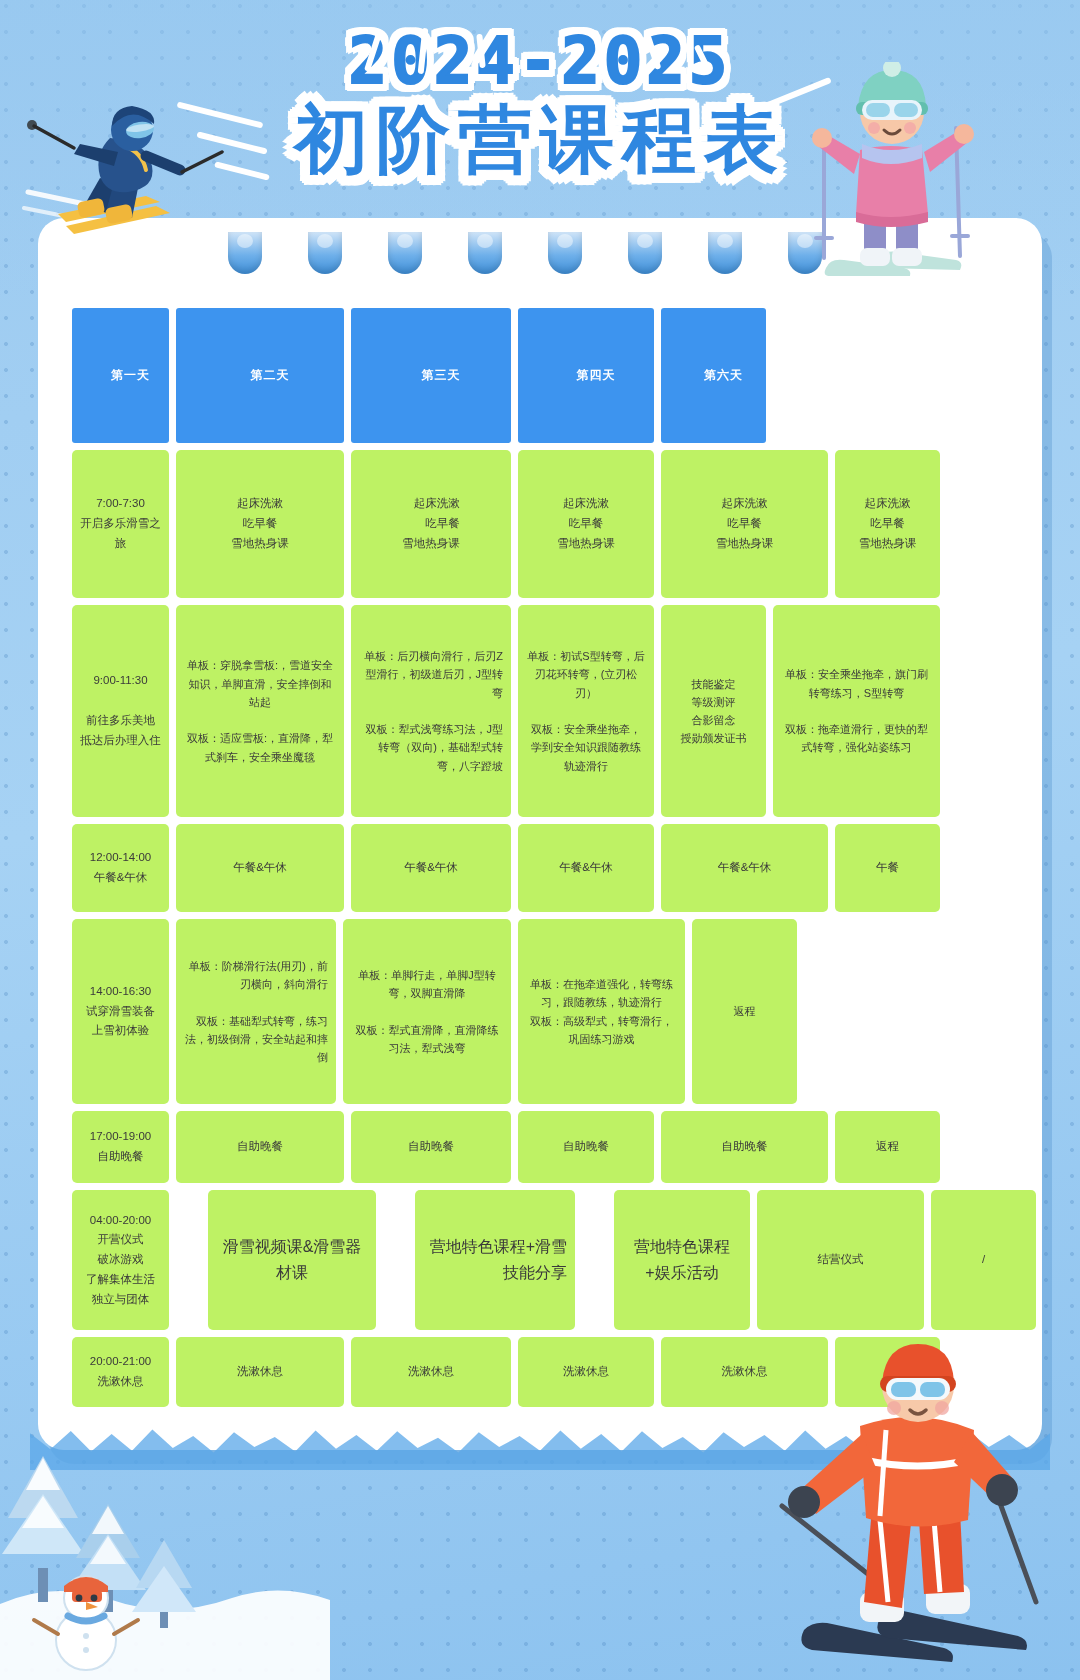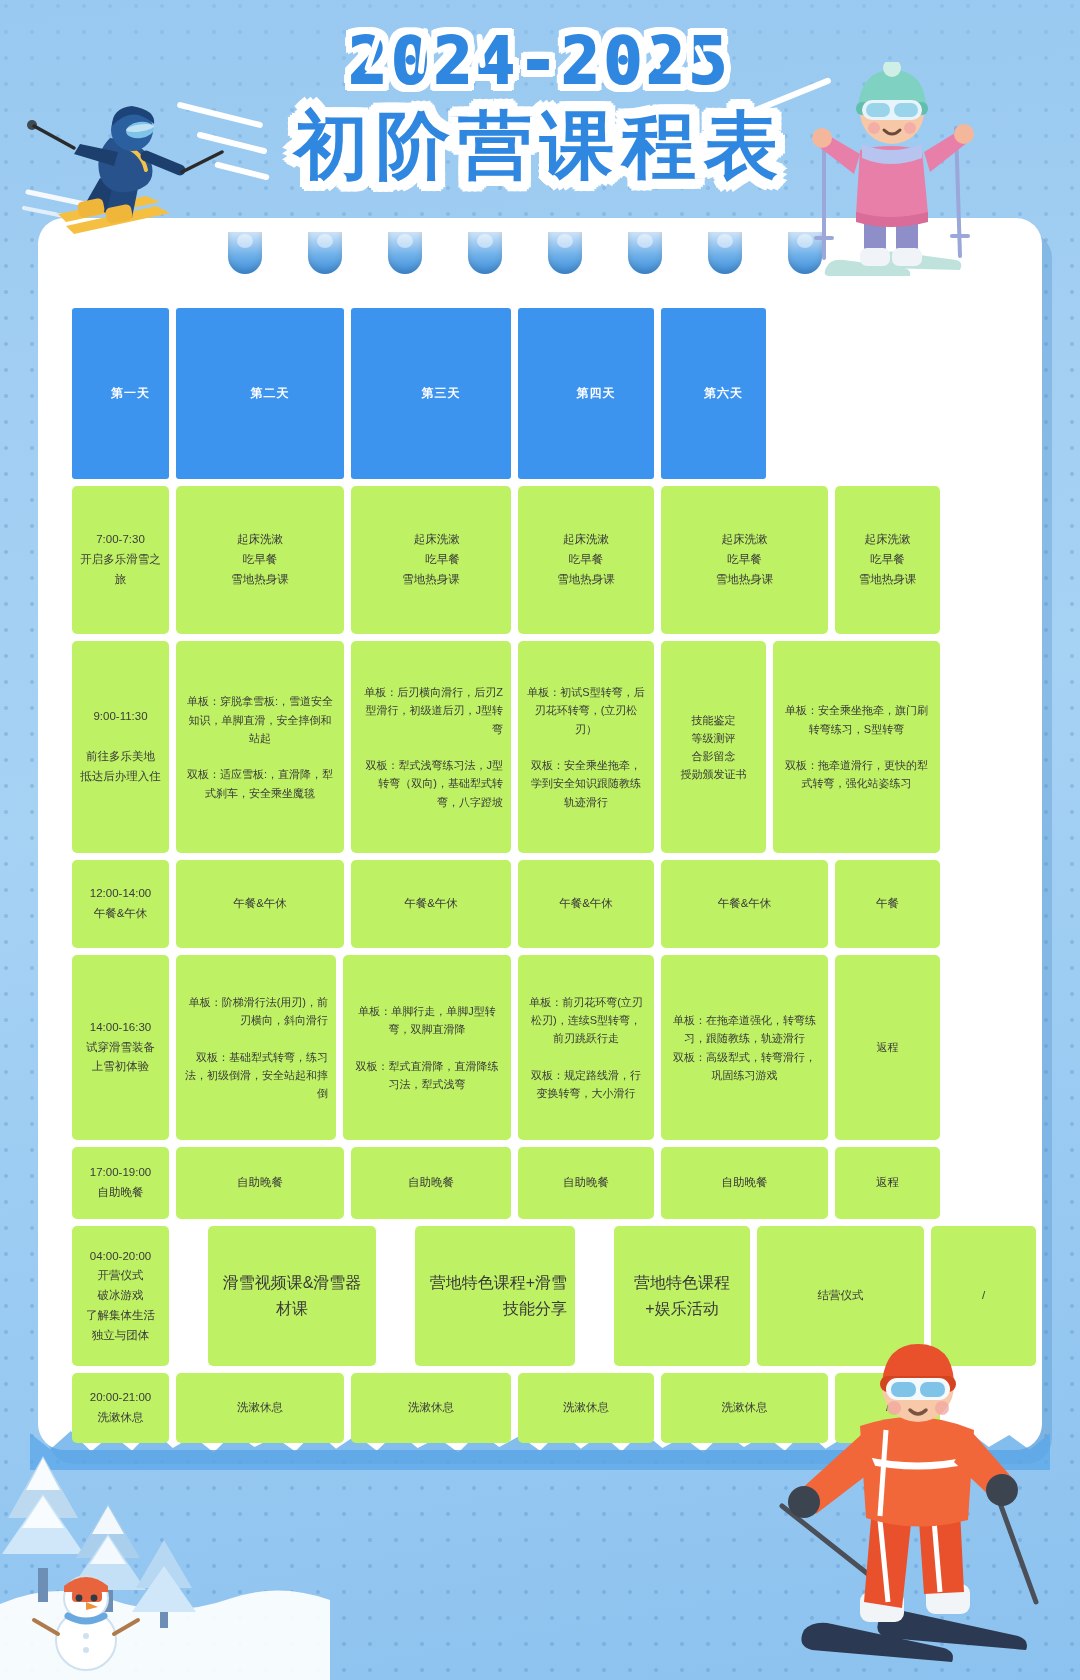--- a/index.html
+++ b/index.html
@@ -57,21 +57,21 @@
     font-family:"DejaVu Sans Mono","Liberation Mono",monospace;
     font-size:64px;font-weight:bold;color:#2f87e0;letter-spacing:4px;
     -webkit-text-stroke:2px #2f87e0;
     text-shadow:
       -7px -7px 0 #fff, 7px -7px 0 #fff, -7px 7px 0 #fff, 7px 7px 0 #fff,
       -8px 0 0 #fff, 8px 0 0 #fff, 0 -8px 0 #fff, 0 8px 0 #fff,
       -5px -8px 0 #fff, 5px -8px 0 #fff, -5px 8px 0 #fff, 5px 8px 0 #fff;
     line-height:1.05;
   }
   .title-main{
-    margin-top:10px;
+    margin-top:4px;
     font-size:74px;font-weight:bold;color:#2f87e0;letter-spacing:8px;
     text-shadow:
       -8px -8px 0 #fff, 8px -8px 0 #fff, -8px 8px 0 #fff, 8px 8px 0 #fff,
       -10px 0 0 #fff, 10px 0 0 #fff, 0 -10px 0 #fff, 0 10px 0 #fff,
       -6px -10px 0 #fff, 6px -10px 0 #fff, -6px 10px 0 #fff, 6px 10px 0 #fff,
       -10px -6px 0 #fff, 10px -6px 0 #fff, -10px 6px 0 #fff, 10px 6px 0 #fff;
     line-height:1.1;
   }
   .sparks{position:absolute;left:0;right:0;top:0;height:70px;pointer-events:none;}
   .spark{position:absolute;background:#fff;border-radius:4px;transform-origin:center;}
@@ -91,21 +91,21 @@
   .cell.head{
     background:#3d94ef;color:#ffffff;font-size:12px;font-weight:bold;letter-spacing:1px;
     border-radius:3px;
   }
   .c1{width:97px;flex:0 0 97px;}
   .c2{width:168px;flex:0 0 168px;}
   .c3{width:160px;flex:0 0 160px;text-align:right;}
   .c4{width:136px;flex:0 0 136px;}
   .c5{width:167px;flex:0 0 167px;}
   .c6{width:105px;flex:0 0 105px;}
-  .r-head .cell{height:171px;padding-left:28px;}
+  .r-head .cell{height:135px;padding-left:28px;}
   .r-1 .cell{height:148px;}
   .r-2 .cell{height:212px;}
   .r-3 .cell{height:88px;}
   .r-4 .cell{height:185px;}
   .r-5 .cell{height:72px;}
   .r-6 .cell{height:140px;}
   .r-7 .cell{height:70px;}
   .cell.slim{font-size:11px;line-height:1.66;}
   .cell.tiny{font-size:16px;line-height:1.6;margin-left:32px;}
 
@@ -290,23 +290,20 @@
   <div class="trow r-4">
     <div class="cell c1">14:00-16:30
 试穿滑雪装备
 上雪初体验</div>
     <div class="cell c3 slim">单板：阶梯滑行法(用刃)，前刃横向，斜向滑行
 
 双板：基础犁式转弯，练习法，初级倒滑，安全站起和摔倒</div>
     <div class="cell c2 slim">单板：单脚行走，单脚J型转弯，双脚直滑降
 
 双板：犁式直滑降，直滑降练习法，犁式浅弯</div>
-    <div class="cell c4 slim">单板：前刃花环弯(立刃松刃)，连续S型转弯，前刃跳跃行走
-
-双板：规定路线滑，行变换转弯，大小滑行</div>
     <div class="cell c5 slim">单板：在拖牵道强化，转弯练习，跟随教练，轨迹滑行
 双板：高级犁式，转弯滑行，巩固练习游戏</div>
     <div class="cell c6 slim">返程</div>
   </div>
 
   <div class="trow r-5">
     <div class="cell c1">17:00-19:00
 自助晚餐</div>
     <div class="cell c2">自助晚餐</div>
     <div class="cell c3">自助晚餐</div>

